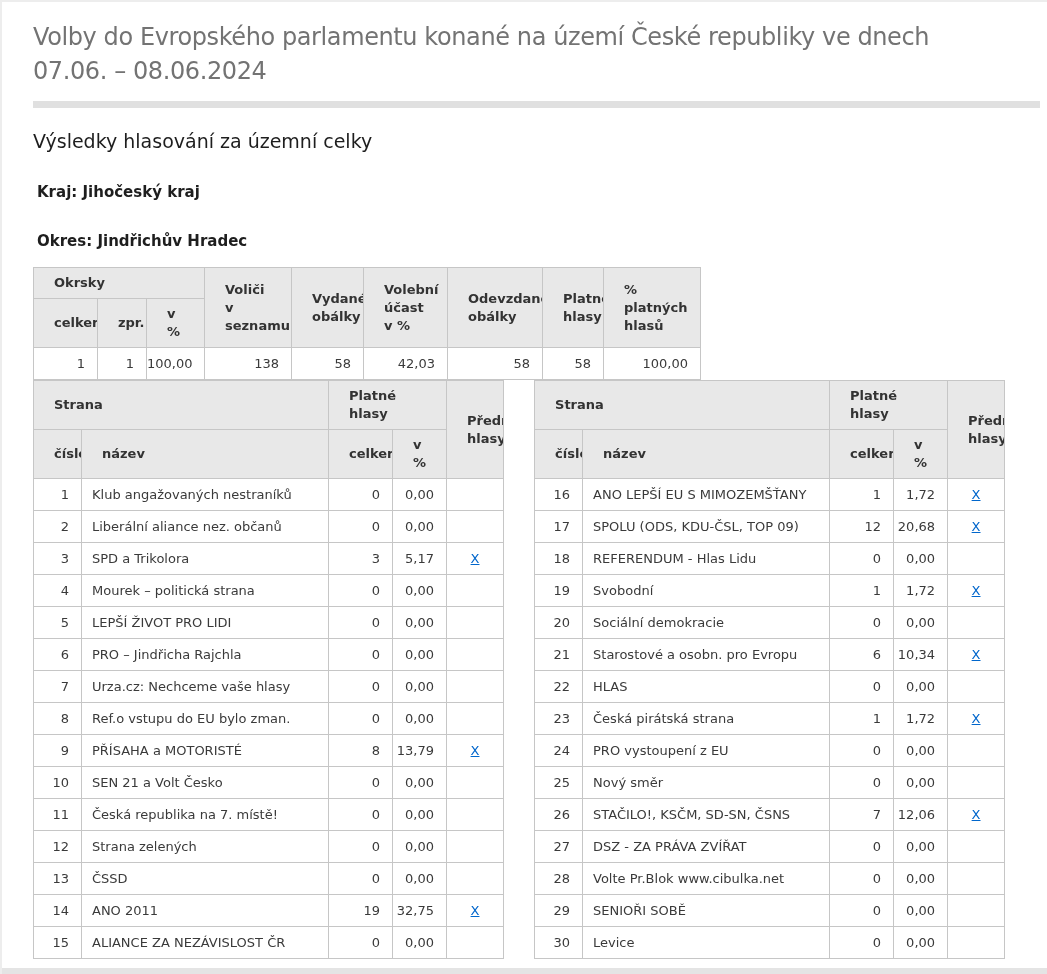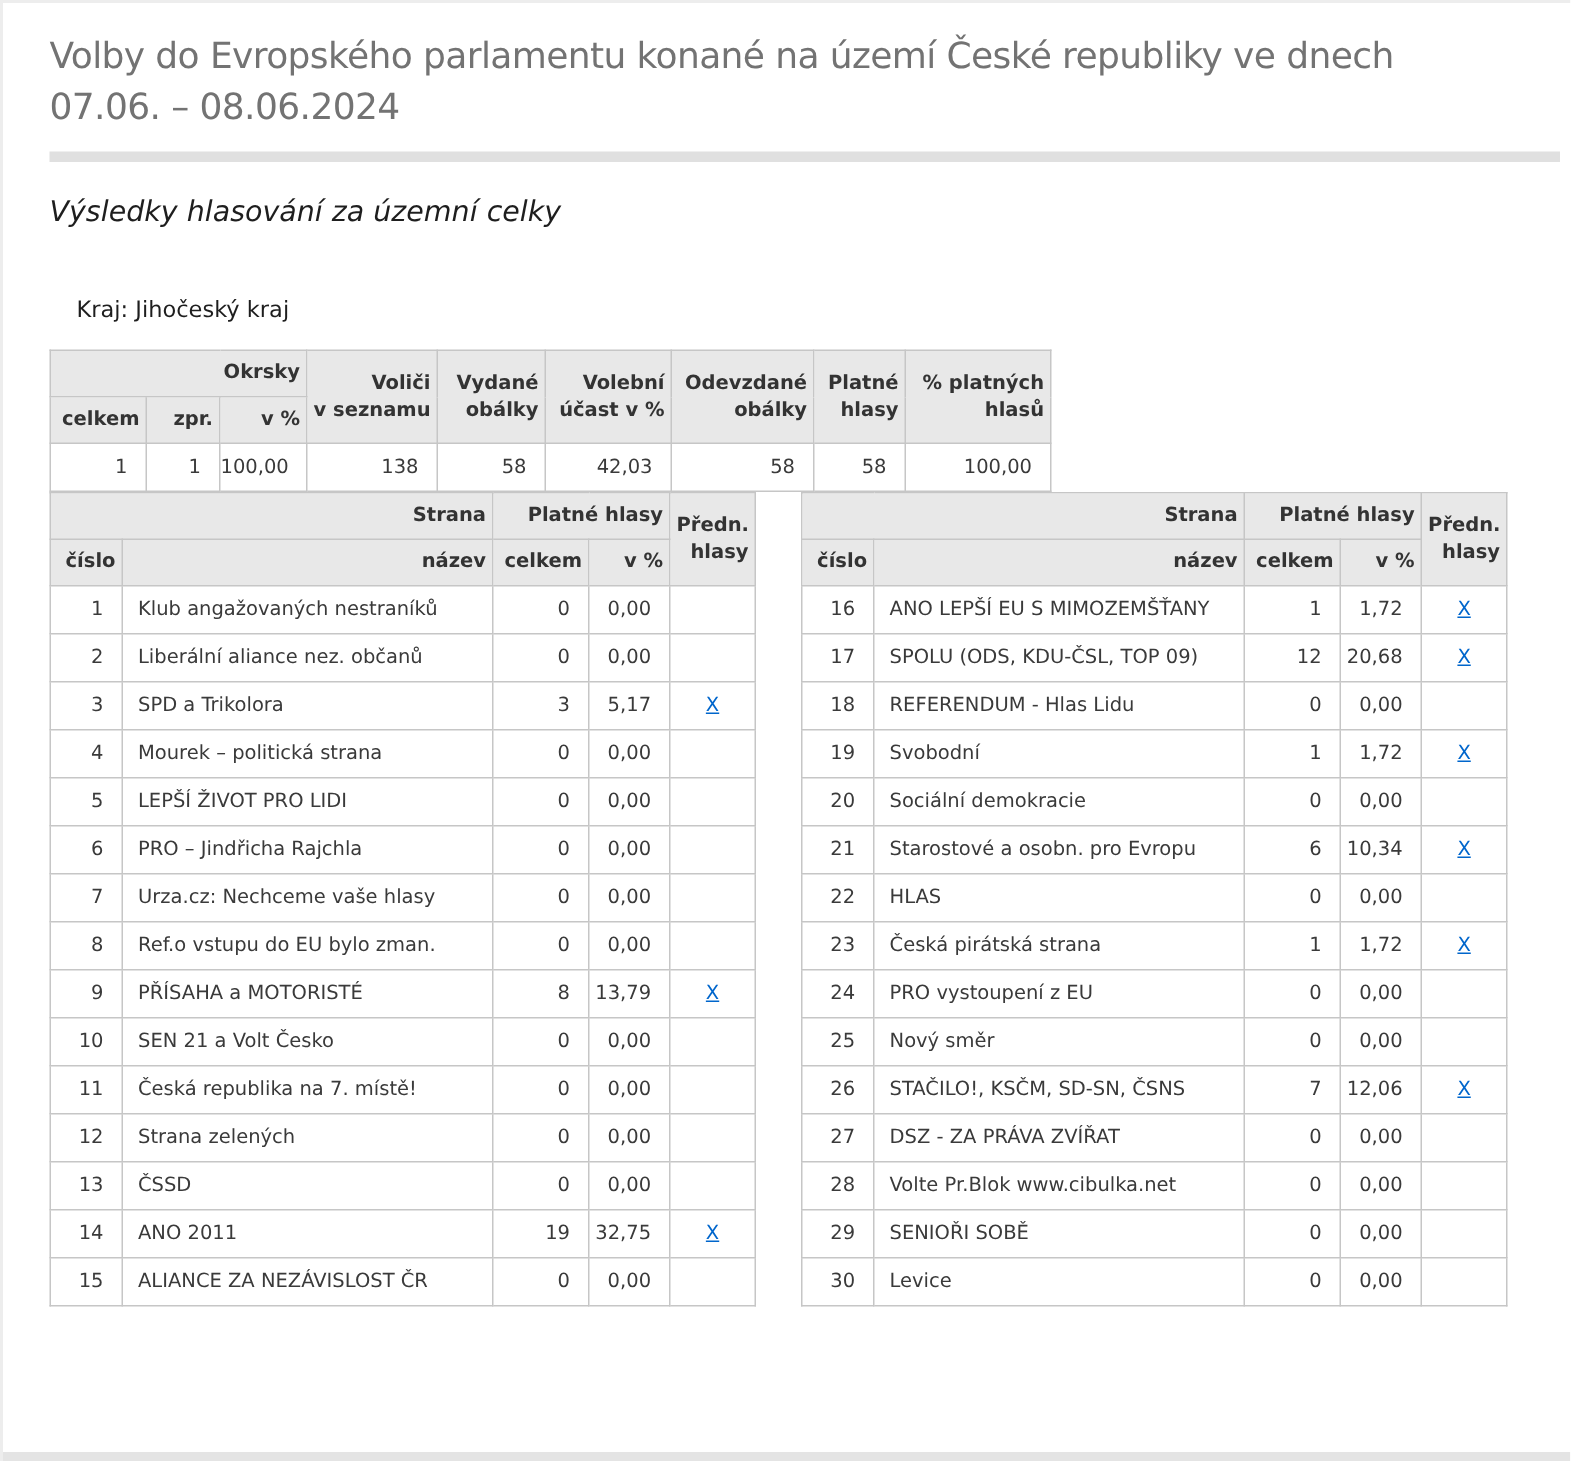--- a/index.html
+++ b/index.html
@@ -38,45 +38,45 @@
     margin-top: 13px;
     height: 7px;
     background: #e0e0e0;
   }
   h2.results-heading {
     margin: 0;
     padding-top: 22px;
     font-size: 19px;
     font-weight: 400;
     color: #1e1e1e;
-    font-style: italic;
   }
   p.meta {
-    margin: 18px;
+    margin: 4px;
     padding-top: 27px;
     font-size: 15px;
     color: #1e1e1e;
+    font-weight: bold;
   }
   table {
     border-collapse: collapse;
     table-layout: fixed;
     font-size: 13px;
     color: #3a3a3a;
   }
   th, td {
     border: 1px solid #c6c6c6;
     overflow: hidden;
   }
   th {
     background: #e8e8e8;
     font-weight: bold;
     font-size: 13px;
     color: #333333;
-    text-align: right;
-    padding: 6px 4px;
+    text-align: left;
+    padding: 6px 20px;
     line-height: 18px;
     white-space: pre-line;
   }
   td {
     background: #ffffff;
     padding: 8px 0;
     line-height: 15px;
   }
   td.num   { text-align: right; padding-right: 12px; }
   td.name  { text-align: left;  padding-left: 10px; padding-right: 4px; white-space: nowrap; }
@@ -108,20 +108,21 @@
   <div class="content">
 
     <h1 class="title">Volby do Evropského parlamentu konané na území České republiky ve dnech
 07.06. – 08.06.2024</h1>
 
     <div class="divider"></div>
 
     <h2 class="results-heading">Výsledky hlasování za územní celky</h2>
 
     <p class="meta">Kraj: Jihočeský kraj</p>
+    <p class="meta">Okres: Jindřichův Hradec</p>
 
     <table class="summary">
       <colgroup>
         <col style="width:64px">
           <col style="width:49px">
           <col style="width:58px">
         <col style="width:87px">
           <col style="width:72px">
           <col style="width:84px">
         <col style="width:95px">

